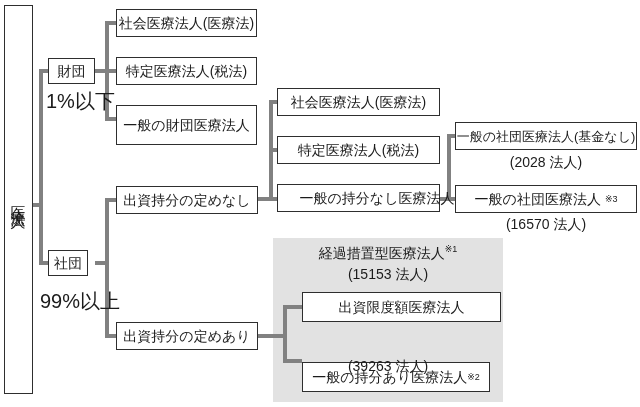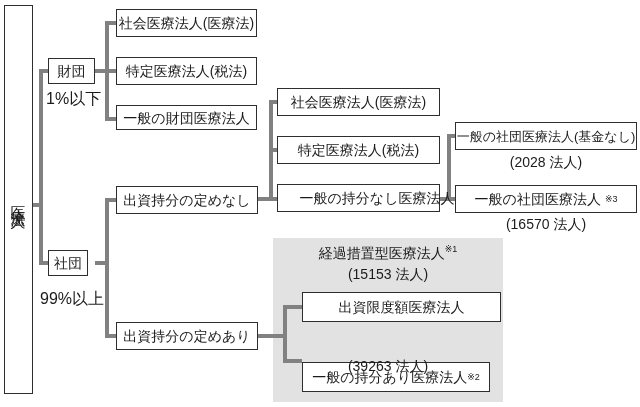--- a/index.html
+++ b/index.html
@@ -22,21 +22,21 @@
   }
   .vbox{
     writing-mode:vertical-rl;
     letter-spacing:3px;
     font-size:15px;
   }
   .hline,.vline{position:absolute;background:#818181;z-index:2;}
   .hline{height:4px;}
   .vline{width:4px;}
   .lbl{
-    position:absolute;font-size:16px;line-height:1;white-space:nowrap;z-index:3;
+    position:absolute;font-size:20px;line-height:1;white-space:nowrap;z-index:3;
   }
   .cnt{
     position:absolute;font-size:14px;line-height:1;white-space:nowrap;
     text-align:center;z-index:3;
   }
   .panel{
     position:absolute;background:#e2e2e2;z-index:1;
   }
   .ptitle{
     position:absolute;font-size:14px;line-height:1;text-align:center;z-index:3;white-space:nowrap;
@@ -94,21 +94,21 @@
     <span>社団</span>
   </div>
   <div class="lbl" style="left:40px;top:283px;margin-top:8px;">99%以上</div>
 
   <div class="box" style="left:116px;top:9px;width:141px;height:28px;">
     <span>社会医療法人(医療法)</span>
   </div>
   <div class="box" style="left:116px;top:57px;width:141px;height:28px;">
     <span>特定医療法人(税法)</span>
   </div>
-  <div class="box" style="left:116px;top:105px;width:141px;height:25px;justify-content:center;">
+  <div class="box" style="left:116px;top:105px;width:141px;height:40px;justify-content:center;">
     <span>一般の財団医療法人</span>
   </div>
 
   <div class="box" style="left:116px;top:186px;width:142px;height:28px;">
     <span>出資持分の定めなし</span>
   </div>
   <div class="box" style="left:116px;top:322px;width:142px;height:28px;">
     <span>出資持分の定めあり</span>
   </div>
 

